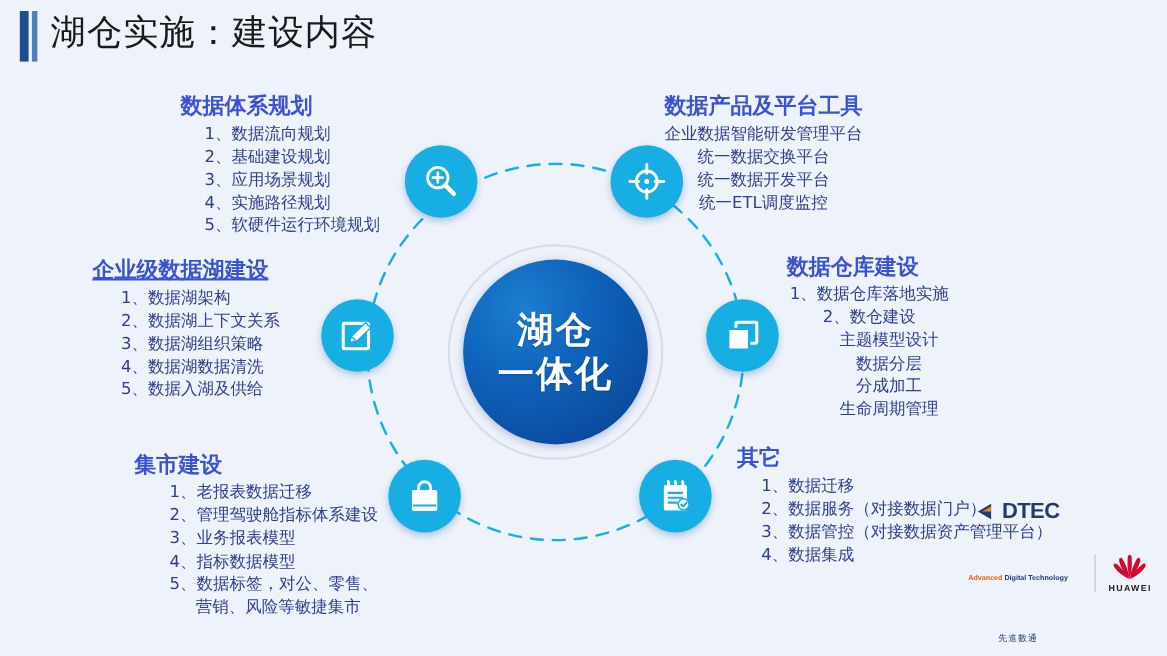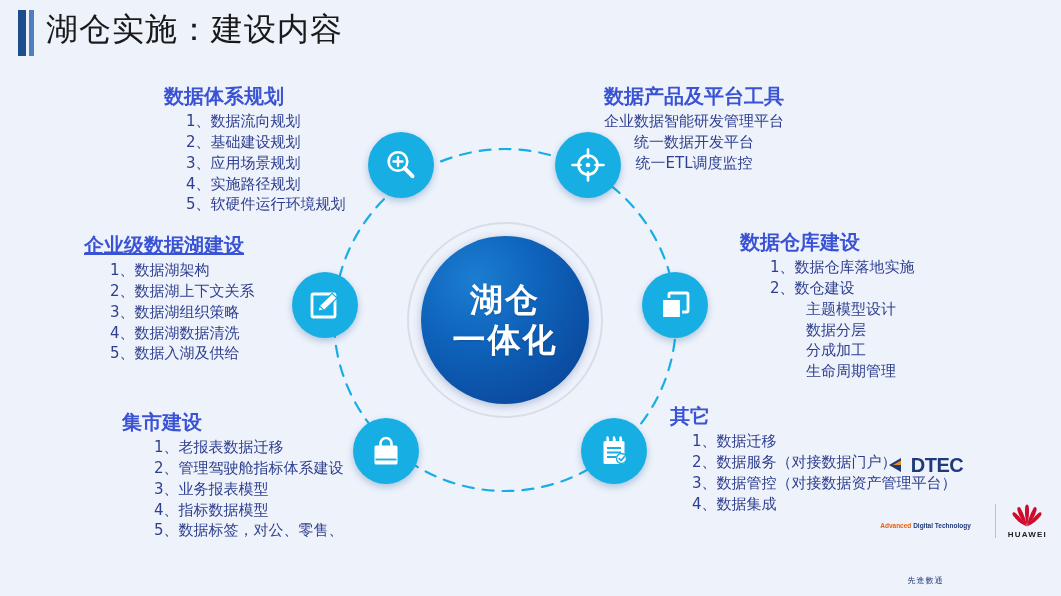--- a/index.html
+++ b/index.html
@@ -80,21 +80,21 @@
   #blk-tl { left:152px; top:84px;margin-left:12px; }
   #blk-tl h3 { text-align:left; }
   #blk-tl ul { padding-left:22px; }
 
   #blk-tr { left:604px; top:84px; text-align:center; }
   #blk-tr ul li { text-align:center; }
 
   #blk-ml { left:84px; top:233px; }
   #blk-ml ul { padding-left:26px; }
 
-  #blk-mr { left:740px; top:230px; }
+  #blk-mr { left:688px; top:230px;text-align:center; }
   #blk-mr ul { padding-left:30px; }
 
   #blk-bl { left:122px; top:410px; }
   #blk-bl ul { padding-left:32px; }
 
   #blk-br { left:670px; top:404px; }
   #blk-br ul { padding-left:22px; }
 
   
   #footer-logos { position:absolute; right:14px; bottom:10px; display:flex; align-items:center; }
@@ -219,20 +219,21 @@
     <li>3、应用场景规划</li>
     <li>4、实施路径规划</li>
     <li>5、软硬件运行环境规划</li>
   </ul>
 </div>
 
 <div class="block" id="blk-tr">
   <h3>数据产品及平台工具</h3>
   <ul>
     <li>企业数据智能研发管理平台</li>
+    <li>统一数据交换平台</li>
     <li>统一数据开发平台</li>
     <li>统一ETL调度监控</li>
   </ul>
 </div>
 
 <div class="block" id="blk-ml">
   <h3 class="underline">企业级数据湖建设</h3>
   <ul>
     <li>1、数据湖架构</li>
     <li>2、数据湖上下文关系</li>
@@ -255,20 +256,21 @@
 </div>
 
 <div class="block" id="blk-bl">
   <h3>集市建设</h3>
   <ul>
     <li>1、老报表数据迁移</li>
     <li>2、管理驾驶舱指标体系建设</li>
     <li>3、业务报表模型</li>
     <li>4、指标数据模型</li>
     <li>5、数据标签，对公、零售、</li>
+    <li class="cont">营销、风险等敏捷集市</li>
   </ul>
 </div>
 
 <div class="block" id="blk-br">
   <h3>其它</h3>
   <ul>
     <li>1、数据迁移</li>
     <li>2、数据服务（对接数据门户）</li>
     <li>3、数据管控（对接数据资产管理平台）</li>
     <li>4、数据集成</li>

